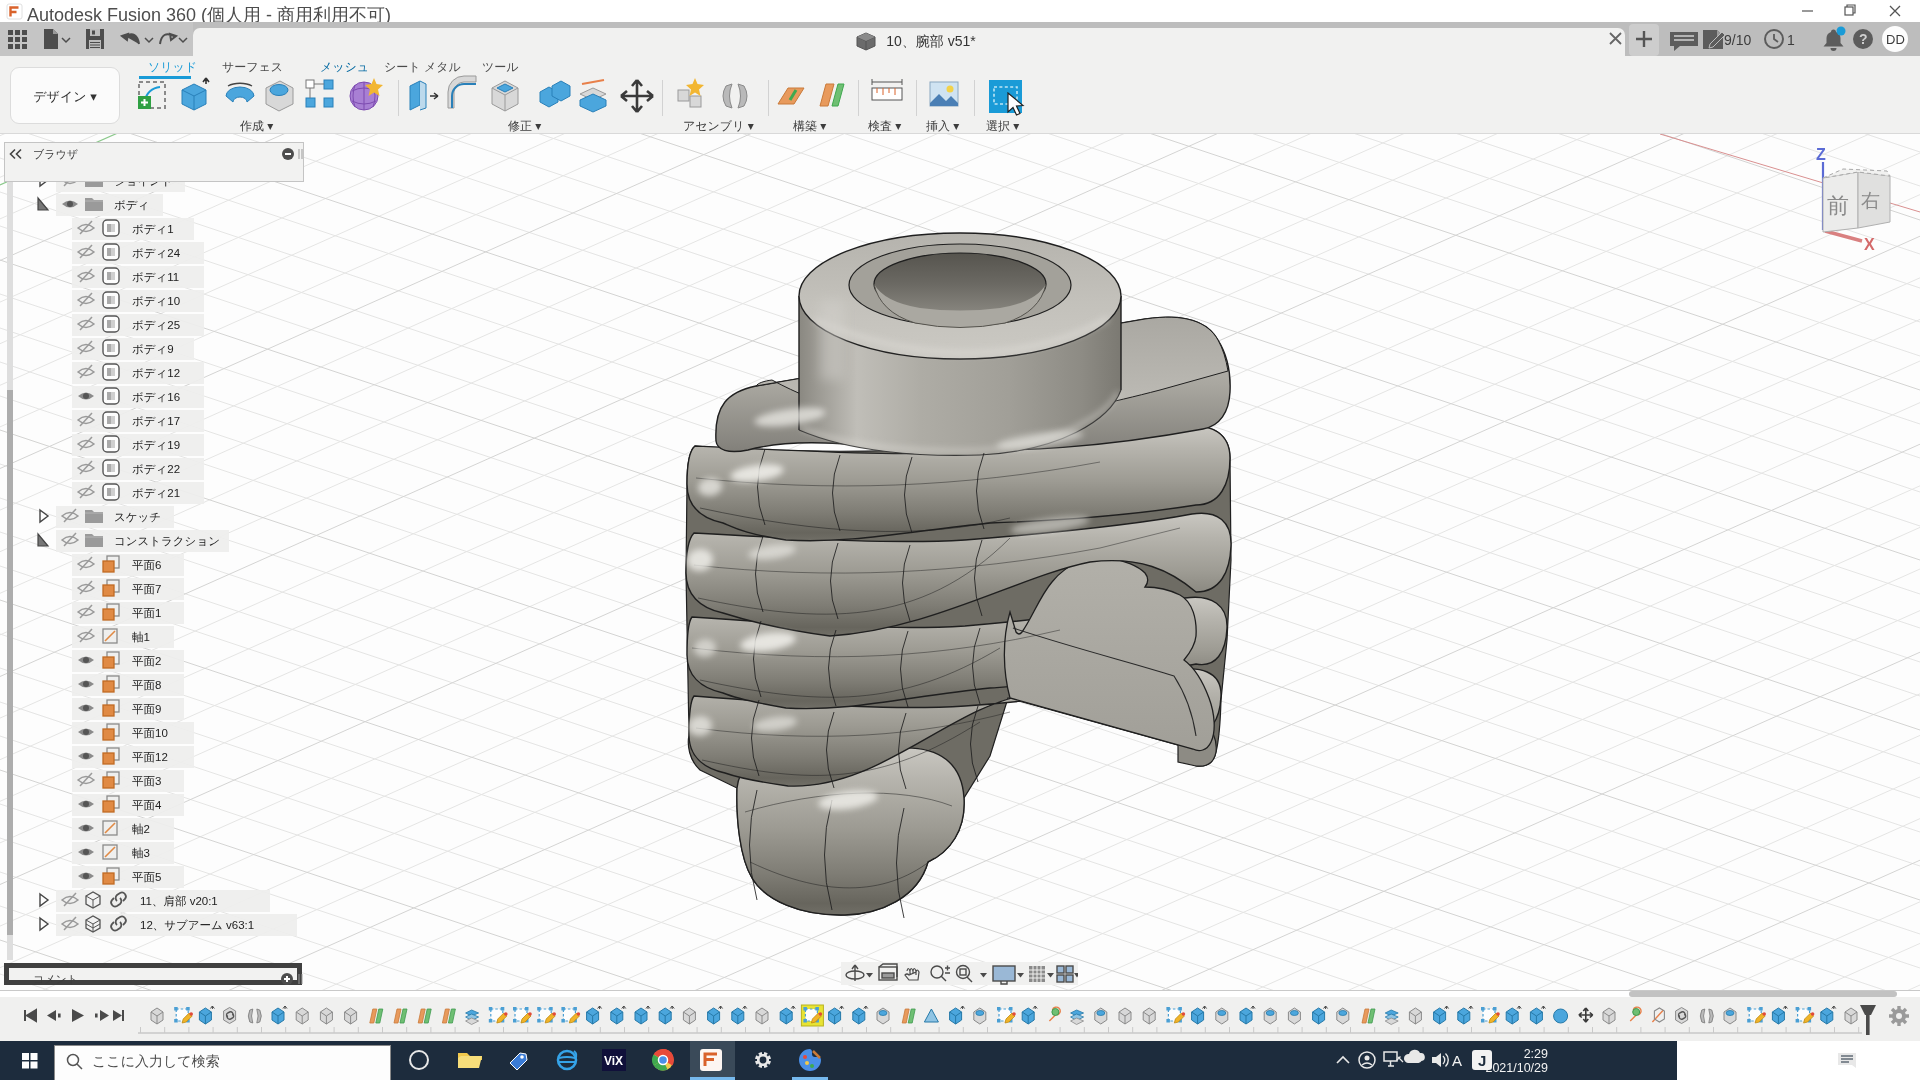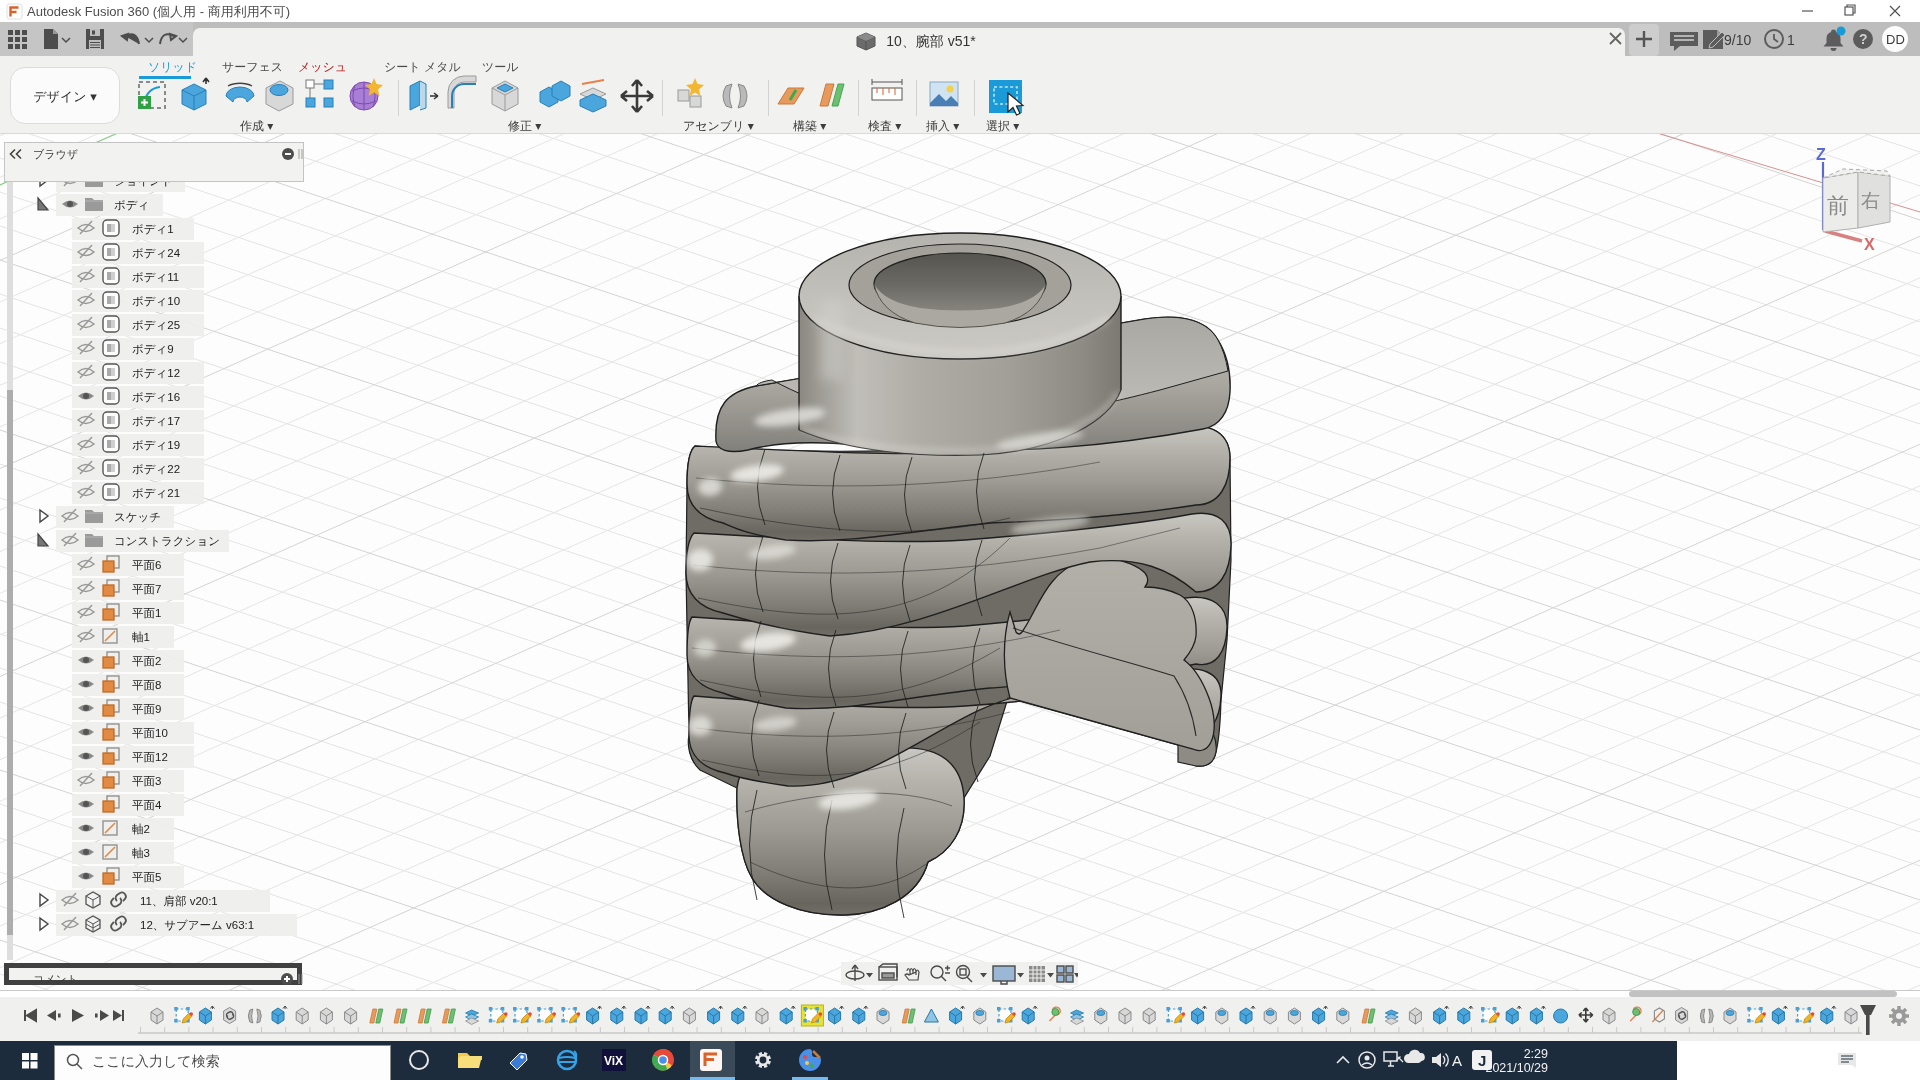--- a/index.html
+++ b/index.html
@@ -1,27 +1,27 @@
 <!DOCTYPE html>
 <html><head><meta charset="utf-8">
 <style>
 *{margin:0;padding:0;box-sizing:border-box}
 html,body{width:1920px;height:1080px;overflow:hidden}
 body{font-family:"Liberation Sans",sans-serif;position:relative;background:#fff}
 #titlebar{position:absolute;left:0;top:0;width:1920px;height:22px;background:#fff;z-index:30}
-#titlebar .t{position:absolute;left:27px;top:3px;font-size:13px;color:#4d4d4d}
+#titlebar .t{position:absolute;left:27px;top:3px;font-size:18px;color:#4d4d4d}
 #appstrip{position:absolute;left:0;top:22px;width:1920px;height:34px;background:#bdbdbd;z-index:30}
 #appstrip .left{position:absolute;left:0;top:0;width:193px;height:34px;background:#c5c5c5}
 #tab{position:absolute;left:193px;top:6px;width:1432px;height:28px;background:#f1f1f0;border-radius:7px 7px 0 0}
 #tab .title{position:absolute;left:0;right:0;top:5px;text-align:center;font-size:14px;color:#333}
 #ribbon{position:absolute;left:0;top:56px;width:1920px;height:78px;background:#f1f1f0;z-index:30;border-bottom:1px solid #d9d9d9}
 .rtab{position:absolute;top:3px;font-size:12px;color:#4a4a4a}
 .glabel{position:absolute;top:62px;font-size:12px;color:#3c3c3c}
 .gsep{position:absolute;top:24px;height:36px;width:1px;background:#d2d2d2}
-#designbox{position:absolute;left:10px;top:11px;width:110px;height:57px;background:#fbfbfb;border:1px solid #dcdcdc;border-radius:15px;font-size:13px;color:#333;text-align:center;line-height:57px}
+#designbox{position:absolute;left:10px;top:11px;width:110px;height:57px;background:#fbfbfb;border:1px solid #dcdcdc;border-radius:9px;font-size:13px;color:#333;text-align:center;line-height:57px}
 #vpsvg{position:absolute;left:0;top:0;z-index:1}
 #browser{position:absolute;left:4px;top:142px;width:300px;height:40px;background:#f2f2f1;border:1px solid #c4c4c4;z-index:20}
 #browser .bt{position:absolute;left:28px;top:4px;font-size:11px;color:#3c3c3c}
 #comment{position:absolute;left:4px;top:963px;width:298px;height:22px;background:#f2f2f1;border:5px solid #404040;z-index:20}
 #comment .bt{position:absolute;left:24px;top:4px;font-size:11px;color:#3c3c3c}
 #navbar{position:absolute;left:841px;top:962px;width:237px;height:23px;background:#f0f0ef;z-index:20}
 #timeline{position:absolute;left:0;top:997px;width:1920px;height:44px;background:#f0f0ef;z-index:30}
 #taskbar{position:absolute;left:0;top:1041px;width:1677px;height:39px;background:#1d2c3d;z-index:40}
 #search{position:absolute;left:54px;top:1045px;width:337px;height:42px;background:#fdfdfd;border:1px solid #8a8a8a;z-index:41;font-size:14px;color:#4c4c4c}
 #search span{position:absolute;left:37px;top:7px}
@@ -247,21 +247,21 @@
         <text x="163" y="22" font-size="14" fill="#cfcfcf" font-family="Liberation Sans" font-weight="bold">?</text>
       </g>
 <circle cx="199" cy="17" r="13" fill="#fdfdfd"></circle>
 <text x="190" y="22" font-size="13" fill="#3c3c3c" font-family="Liberation Sans">DD</text>
 </svg>
 </div>
 <div id="ribbon">
 <div id="designbox">デザイン ▾</div>
 <div class="rtab" style="left:148px;color:#1a9bd7">ソリッド</div>
 <div class="rtab" style="left:222px;color:#4a4a4a">サーフェス</div>
-<div class="rtab" style="left:298px;color:#b91c1c">メッシュ</div>
+<div class="rtab" style="left:320px;color:#0369a1">メッシュ</div>
 <div class="rtab" style="left:384px;color:#4a4a4a">シート メタル</div>
 <div class="rtab" style="left:482px;color:#4a4a4a">ツール</div>
 <div style="position:absolute;left:139px;top:20px;width:52px;height:3px;background:#1a9bd7"></div>
 <div class="glabel" style="left:240px">作成 ▾</div>
 <div class="glabel" style="left:508px">修正 ▾</div>
 <div class="glabel" style="left:683px">アセンブリ ▾</div>
 <div class="glabel" style="left:793px">構築 ▾</div>
 <div class="glabel" style="left:868px">検査 ▾</div>
 <div class="glabel" style="left:926px">挿入 ▾</div>
 <div class="glabel" style="left:986px">選択 ▾</div>

